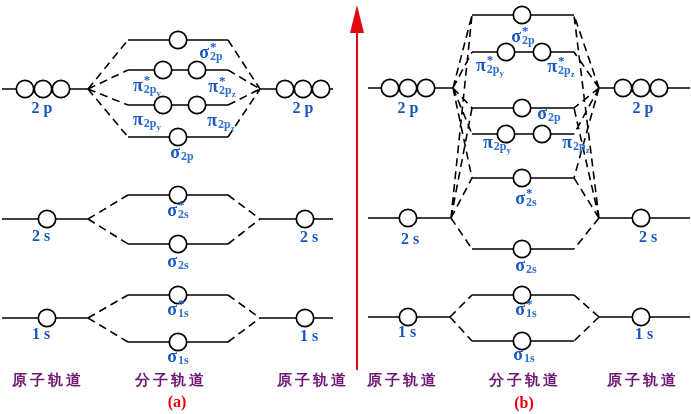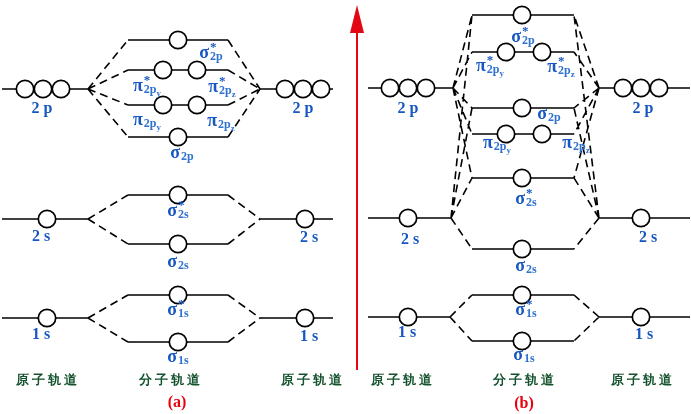--- a/index.html
+++ b/index.html
@@ -9,21 +9,21 @@
   
   .ol{position:absolute;transform:translate(-50%,-50%);display:inline-flex;white-space:nowrap;z-index:2;}
   .ol-sym{font-size:18px;font-weight:bold;color:#1757c2;line-height:22px;}
   .ol-col{display:flex;flex-direction:column;margin-left:1px;}
   .ol-sup{font-size:13px;font-weight:bold;color:#1757c2;height:9px;line-height:11px;}
   .ol-sub{font-size:12px;font-weight:bold;color:#2f72d0;height:13px;line-height:13px;display:flex;align-items:flex-start;}
   .ol-sub2{font-size:9px;position:relative;top:4px;margin-left:0px;}
   
   .aol{position:absolute;transform:translate(-50%,-50%);font-size:16px;font-weight:bold;color:#1757c2;white-space:nowrap;z-index:2;}
   
-  .cap{position:absolute;transform:translate(-50%,-50%);font-size:13px;font-weight:bold;color:#14532d;
+  .cap{position:absolute;transform:translate(-50%,-50%);font-size:15px;font-weight:bold;color:#701a75;
        letter-spacing:3px;white-space:nowrap;z-index:2;}
   .tag{position:absolute;transform:translate(-50%,-50%);font-size:16px;font-weight:bold;color:#e8000d;z-index:2;}
 </style>
 </head>
 <body>
 
 <div class="stage">
 
   <svg width="691" height="414" viewBox="0 0 691 414">
 

